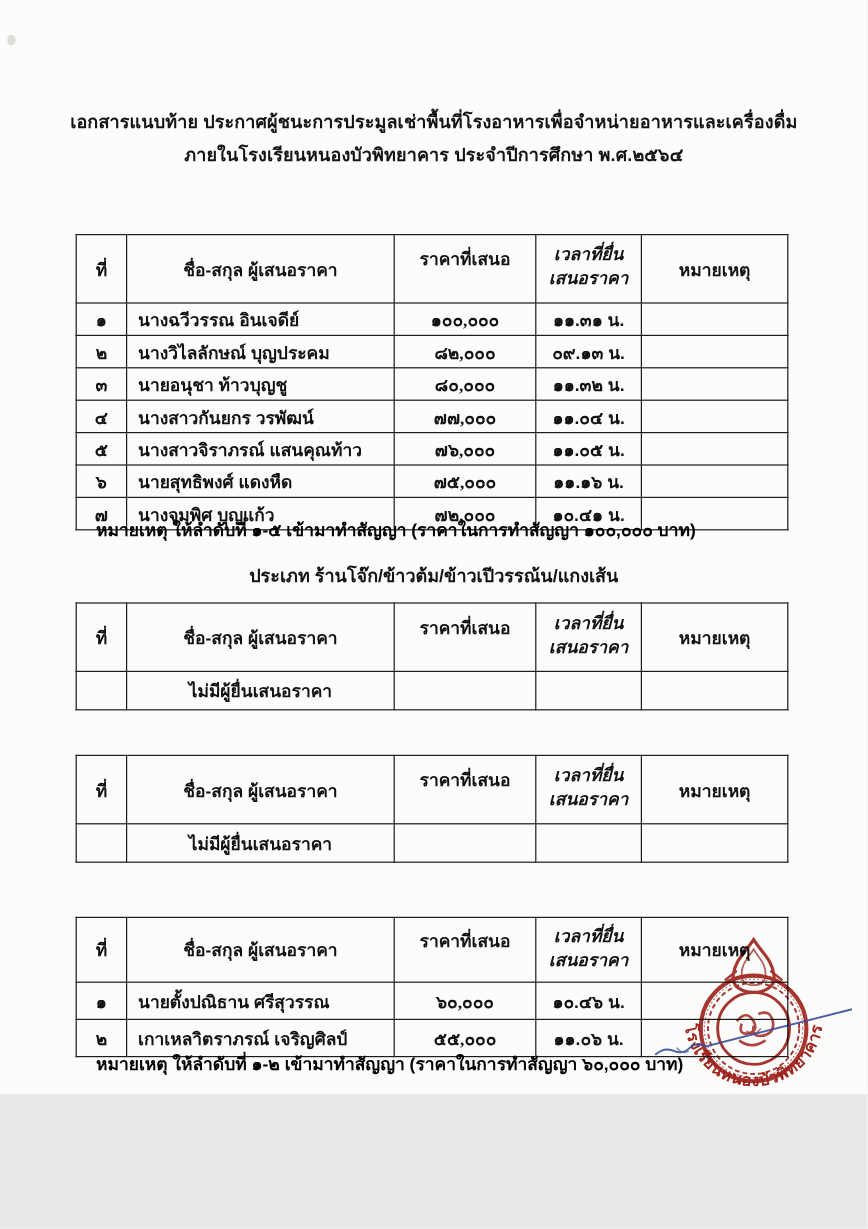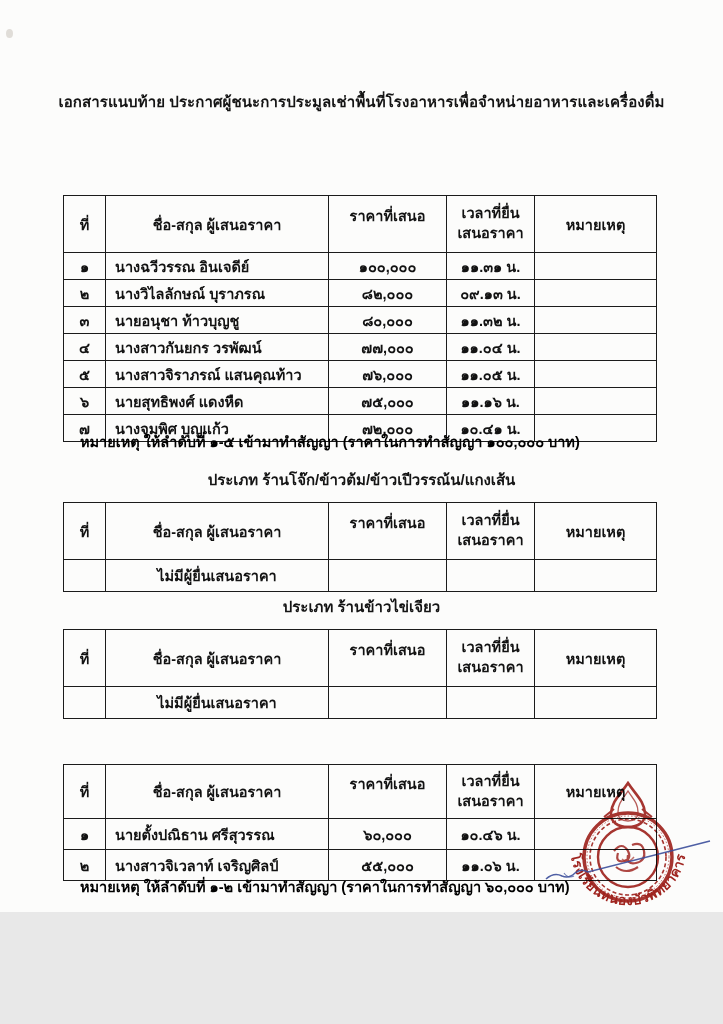--- a/index.html
+++ b/index.html
@@ -21,30 +21,30 @@
     left:63px; width:593px; border-collapse:collapse; table-layout:fixed;
     font-size:14.5px; font-weight:700; color:#121212;
   }
   .doc-table th, .doc-table td {
     border:1.6px solid #1b1b1b; vertical-align:middle;
     padding:0; overflow:hidden; white-space:nowrap;
   }
   .doc-table th { font-weight:700; text-align:center; }
   .th-tall { height:48px; }
   .th-mid  { height:46px; }
-  .hdr-two-line { line-height:1.35; }
+  .hdr-two-line { line-height:1.35;font-style:italic; }
   .col-no    { width:42px; }
   .col-name  { width:223px; }
   .col-price { width:118px; }
   .col-time  { width:88px; }
   .col-note  { width:122px; }
   td.cell-no    { text-align:center; }
   td.cell-name  { text-align:left; padding-left:9px; }
   td.cell-name.centered { text-align:center; padding-left:0; }
-  td.cell-price { text-align:center; }
+  td.cell-price { text-align:center;font-family:Liberation Serif, serif; }
   td.cell-time  { text-align:center;margin-top:30px; }
   .rows-26 td { height:26px; }
   .rows-31 td { height:31px; }
   .rows-30 td { height:30px; }
   .footnote {
     left:80px; width:620px; font-size:14.5px; font-weight:700; color:#000000;
   }
   .seal {
     left:544px; top:775px; width:170px; height:150px;
     mix-blend-mode:multiply; pointer-events:none;
@@ -70,20 +70,21 @@
   }
 </style>
 </head>
 <body>
 
 <div class="page">
 
   <div class="abs speck"></div>
 
   <div class="abs title-line" style="top:90px">เอกสารแนบท้าย ประกาศผู้ชนะการประมูลเช่าพื้นที่โรงอาหารเพื่อจำหน่ายอาหารและเครื่องดื่ม</div>
+  <div class="abs title-line" style="top:117px">ภายในโรงเรียนหนองบัวพิทยาคาร ประจำปีการศึกษา พ.ศ.๒๕๖๔</div>
 
   <table class="abs doc-table rows-26" style="top:195px">
     <colgroup>
         <col class="col-no">
         <col class="col-name">
         <col class="col-price">
         <col class="col-time">
         <col class="col-note">
       </colgroup>
     <thead>
@@ -101,21 +102,21 @@
     <tbody>
       <tr>
         <td class="cell-no">๑</td>
         <td class="cell-name">นางฉวีวรรณ อินเจดีย์</td>
         <td class="cell-price">๑๐๐,๐๐๐</td>
         <td class="cell-time">๑๑.๓๑ น.</td>
         <td class="cell-note"></td>
       </tr>
       <tr>
         <td class="cell-no">๒</td>
-        <td class="cell-name">นางวิไลลักษณ์ บุราภรณ</td>
+        <td class="cell-name">นางวิไลลักษณ์ บุญประคม</td>
         <td class="cell-price">๘๒,๐๐๐</td>
         <td class="cell-time">๐๙.๑๓ น.</td>
         <td class="cell-note"></td>
       </tr>
       <tr>
         <td class="cell-no">๓</td>
         <td class="cell-name">นายอนุชา ท้าวบุญชู</td>
         <td class="cell-price">๘๐,๐๐๐</td>
         <td class="cell-time">๑๑.๓๒ น.</td>
         <td class="cell-note"></td>
@@ -177,21 +178,20 @@
       <tr>
         <td class="cell-no"></td>
         <td class="cell-name centered">ไม่มีผู้ยื่นเสนอราคา</td>
         <td class="cell-price"></td>
         <td class="cell-time"></td>
         <td class="cell-note"></td>
       </tr>
     </tbody>
   </table>
 
-  <div class="abs section-title" style="top:595px">ประเภท ร้านข้าวไข่เจียว</div>
   <table class="abs doc-table rows-31" style="top:629px">
     <colgroup>
         <col class="col-no">
         <col class="col-name">
         <col class="col-price">
         <col class="col-time">
         <col class="col-note">
       </colgroup>
     <thead>
       <tr>
@@ -239,21 +239,21 @@
     <tbody>
       <tr>
         <td class="cell-no">๑</td>
         <td class="cell-name">นายตั้งปณิธาน ศรีสุวรรณ</td>
         <td class="cell-price">๖๐,๐๐๐</td>
         <td class="cell-time">๑๐.๔๖ น.</td>
         <td class="cell-note"></td>
       </tr>
       <tr>
         <td class="cell-no">๒</td>
-        <td class="cell-name">นางสาวจิเวลาท์ เจริญศิลป์</td>
+        <td class="cell-name">เกาเหลาิตราภรณ์ เจริญศิลป์</td>
         <td class="cell-price">๕๕,๐๐๐</td>
         <td class="cell-time">๑๑.๐๖ น.</td>
         <td class="cell-note"></td>
       </tr>
     </tbody>
   </table>
   <div class="abs footnote" style="top:875px">หมายเหตุ ให้ลำดับที่ ๑-๒ เข้ามาทำสัญญา (ราคาในการทำสัญญา ๖๐,๐๐๐ บาท)</div>
 
   <svg class="abs seal" viewBox="0 0 170 150">
     <g stroke="#a1241f" fill="none" opacity="0.92">

